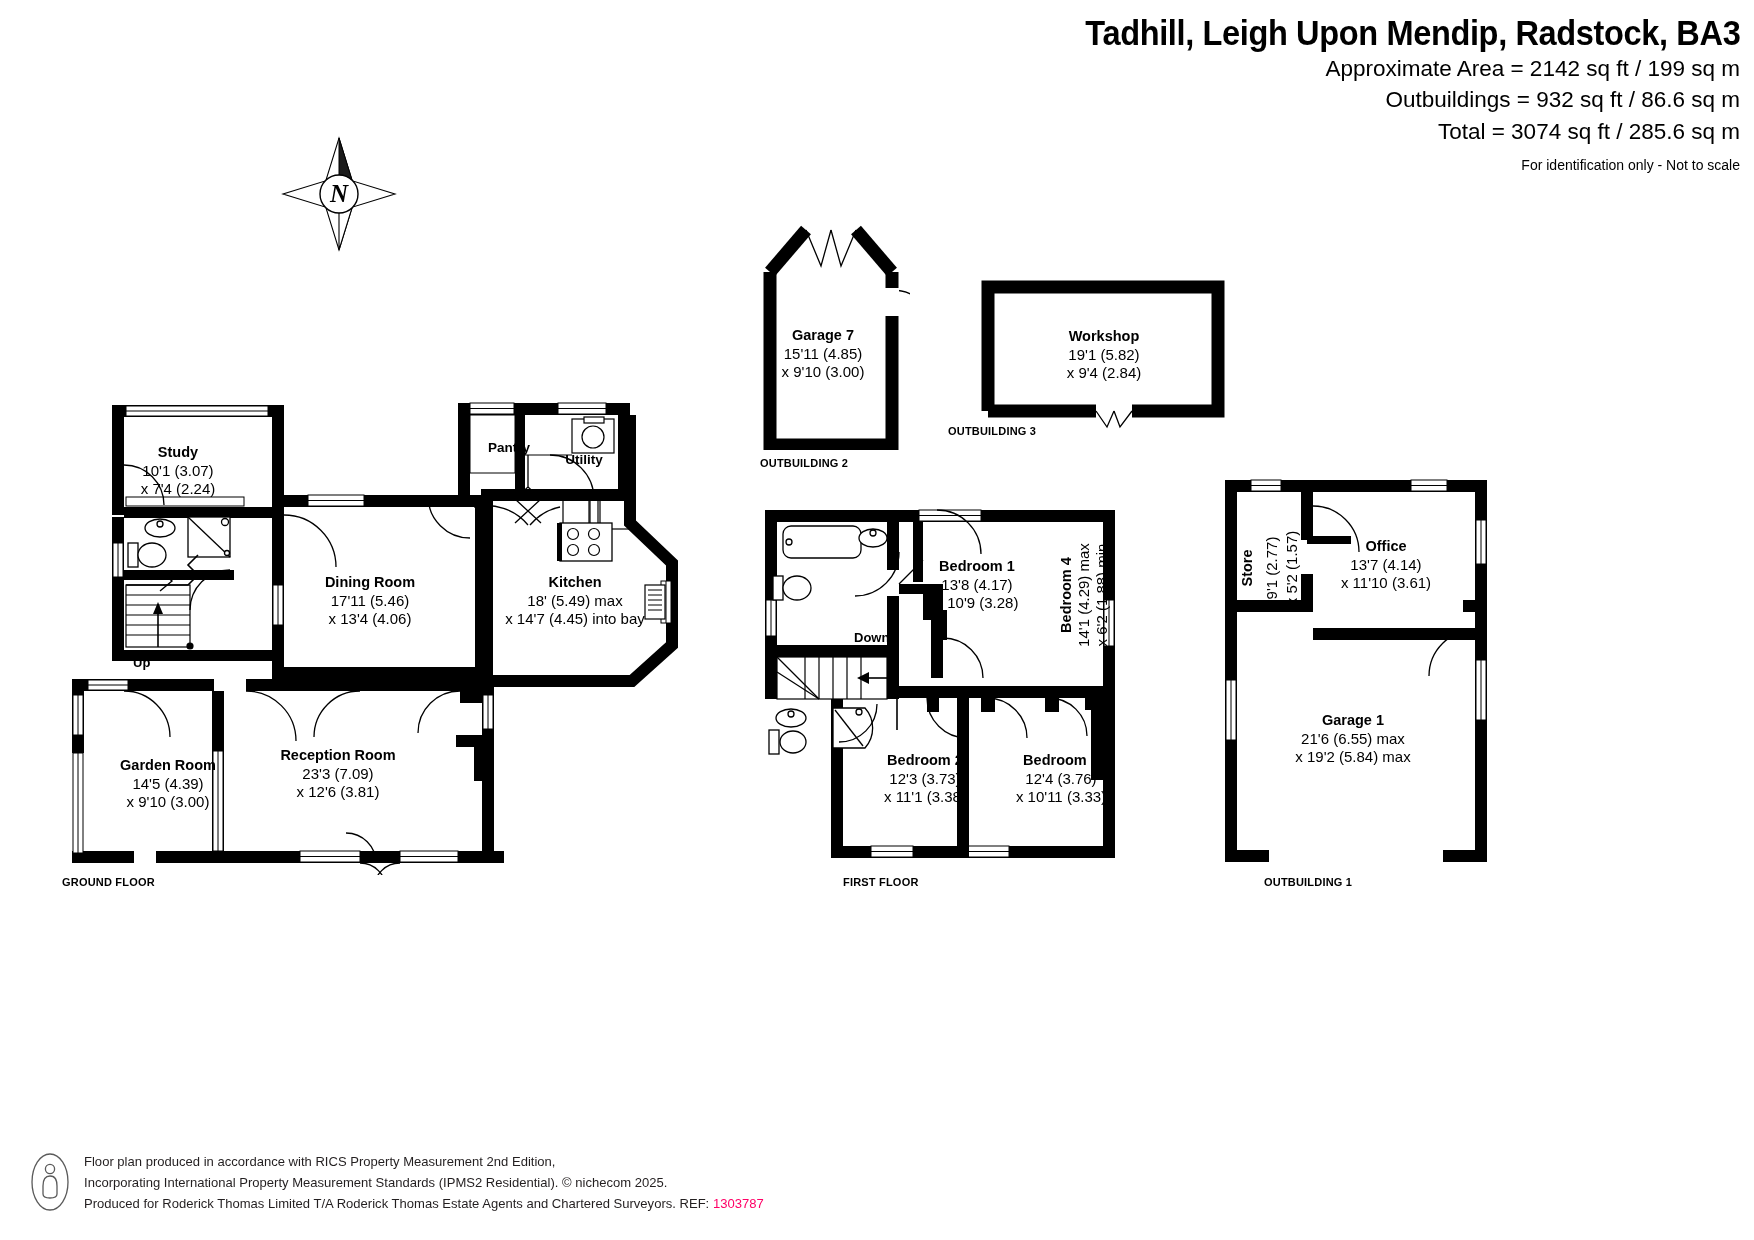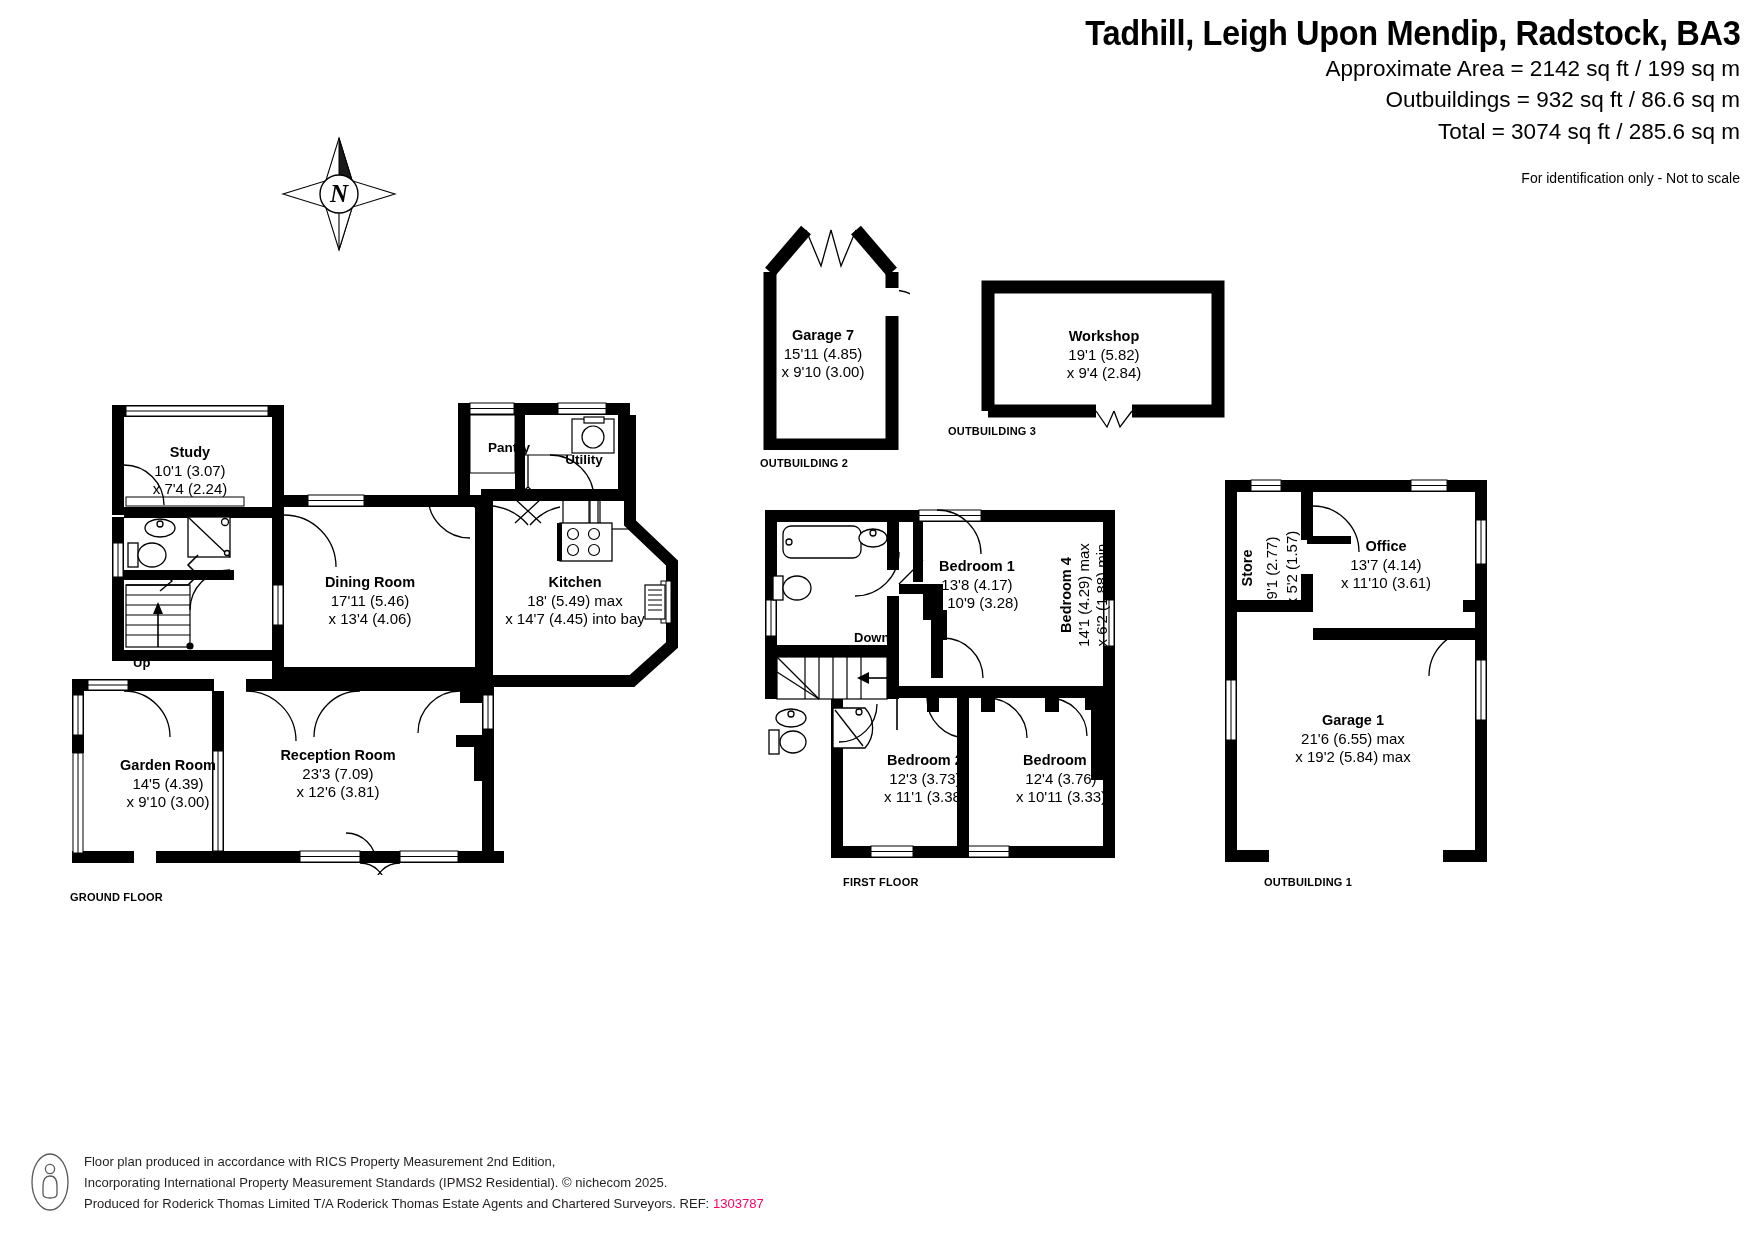--- a/index.html
+++ b/index.html
@@ -10,21 +10,21 @@
   }
   .abs{position:absolute;}
   
   #header{position:absolute;right:14px;top:14px;text-align:right;}
   #title{
     font-size:35px;font-weight:bold;letter-spacing:-0.4px;
     transform:scaleX(.93);transform-origin:right center;
     white-space:nowrap;line-height:1.1;
   }
   .sub{font-size:22.5px;line-height:1.42;white-space:nowrap;}
-  .note{font-size:14px;margin-top:22px;white-space:nowrap;}
+  .note{font-size:14px;margin-top:9px;white-space:nowrap;}
   
   .room{position:absolute;text-align:center;white-space:nowrap;line-height:1.22;}
   .room .rname{font-size:14.5px;font-weight:bold;}
   .room .rdim{font-size:15px;}
   .room.small .rname{font-size:13.5px;}
   .floorlbl{position:absolute;font-size:11px;font-weight:bold;letter-spacing:.2px;white-space:nowrap;}
   .updown{position:absolute;font-size:13px;font-weight:bold;}
   .vert{position:absolute;white-space:nowrap;line-height:1.2;text-align:center;}
   .vert .rname{font-size:14.5px;font-weight:bold;}
   .vert .rdim{font-size:15px;}
@@ -223,21 +223,21 @@
     <path d="M500 112 A54 54 0 0 0 470 130"></path>
   </g>
 
   <g fill="none" stroke="#000" stroke-width="1.3">
     <path d="M300 468 A26 26 0 0 1 326 494"></path>
     <path d="M340 468 A26 26 0 0 0 314 494"></path>
   </g>
 </svg>
 </div>
 
-<div class="room" style="left:190px;top:444px;transform:translateX(-50%);">
+<div class="room" style="left:178px;top:444px;transform:translateX(-50%);">
   <div class="rname">Study</div>
   <div class="rdim">10'1 (3.07)</div>
   <div class="rdim">x 7'4 (2.24)</div>
 </div>
 <div class="room" style="left:370px;top:574px;transform:translateX(-50%);">
   <div class="rname">Dining Room</div>
   <div class="rdim">17'11 (5.46)</div>
   <div class="rdim">x 13'4 (4.06)</div>
 </div>
 <div class="room" style="left:575px;top:574px;transform:translateX(-50%);">
@@ -255,21 +255,21 @@
   <div class="rname">Garden Room</div>
   <div class="rdim">14'5 (4.39)</div>
   <div class="rdim">x 9'10 (3.00)</div>
 </div>
 <div class="room" style="left:338px;top:747px;transform:translateX(-50%);">
   <div class="rname">Reception Room</div>
   <div class="rdim">23'3 (7.09)</div>
   <div class="rdim">x 12'6 (3.81)</div>
 </div>
 <div class="updown" style="left:133px;top:655px;">Up</div>
-<div class="floorlbl" style="left:70px;top:876px;margin-top:15px;">GROUND FLOOR</div>
+<div class="floorlbl" style="left:62px;top:876px;">GROUND FLOOR</div>
 
 <div class="plan" style="left:760px;top:200px;width:150px;height:250px;">
 <svg width="150" height="250" viewBox="0 0 150 250">
   <path d="M10 72 L10 245 L132 245 L132 72" fill="none" stroke="#000" stroke-width="13"></path>
   <path d="M10 72 L46 30" fill="none" stroke="#000" stroke-width="13"></path>
   <path d="M96 30 L132 72" fill="none" stroke="#000" stroke-width="13"></path>
   <path d="M46 30 L61 66 L71 30" fill="none" stroke="#000" stroke-width="1.3"></path>
   <path d="M96 30 L81 66 L71 30" fill="none" stroke="#000" stroke-width="1.3"></path>
   <path d="M132 110 A44 44 0 0 1 176 154" transform="translate(0,-20)" fill="none" stroke="#000" stroke-width="1.3"></path>
   <rect x="125" y="88" width="14" height="28" fill="#fff"></rect>

